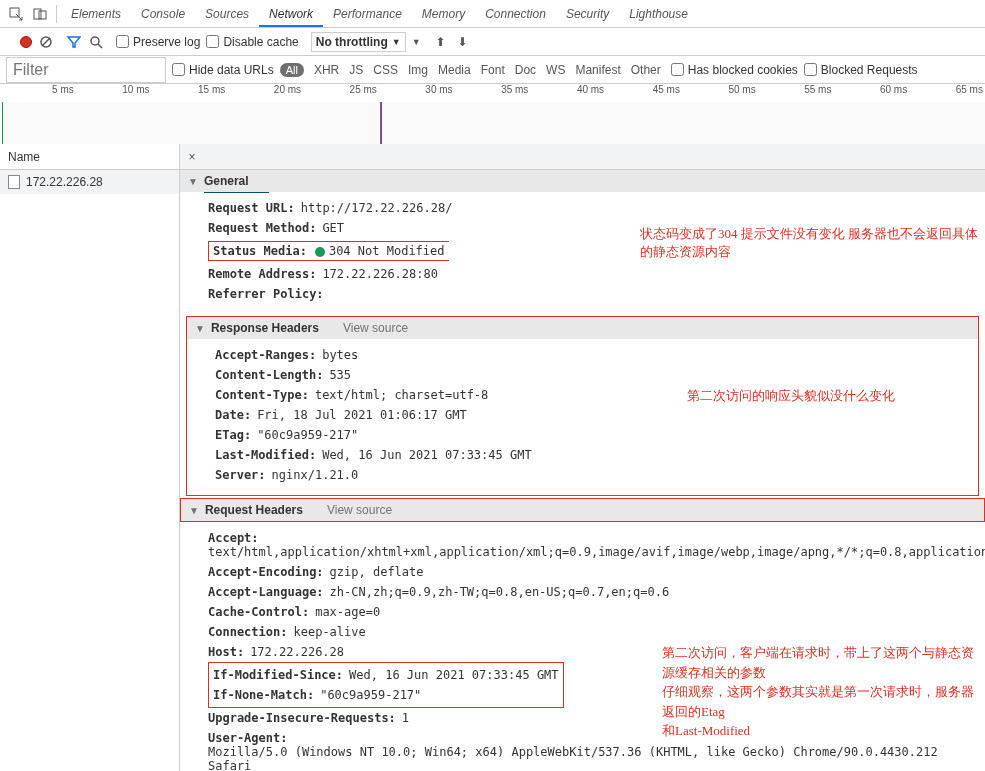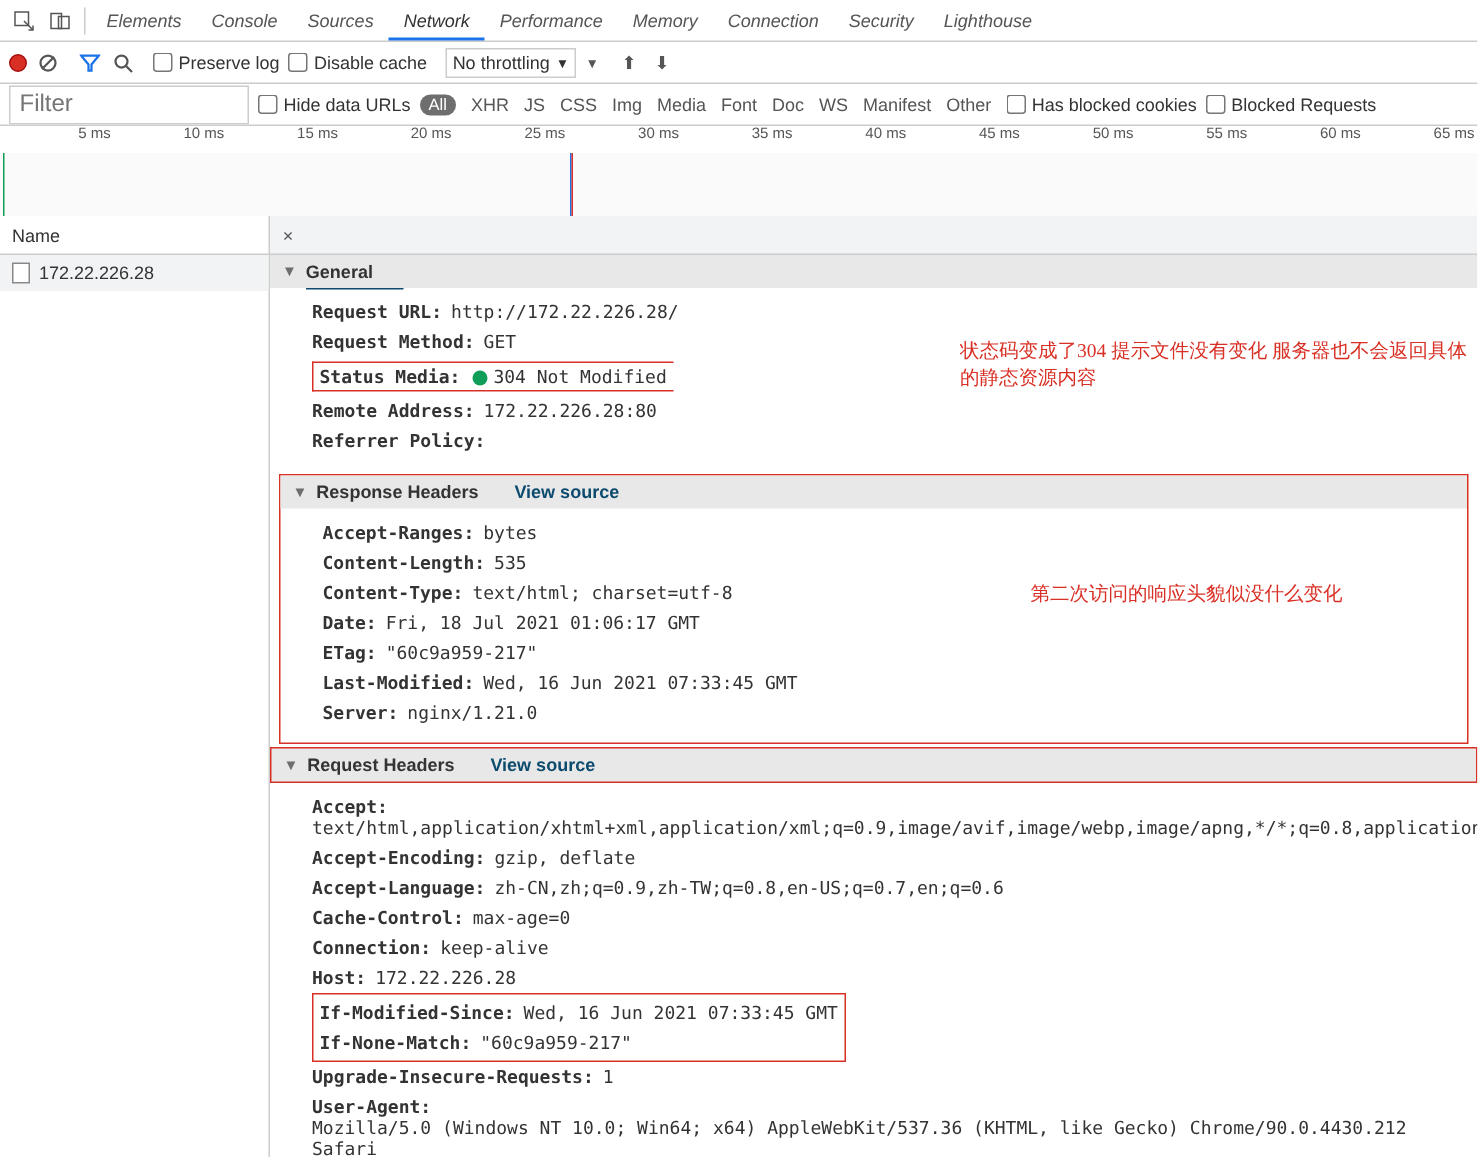--- a/index.html
+++ b/index.html
@@ -2,26 +2,26 @@
 <html><head>
 <meta charset="utf-8">
 <style>
 * { box-sizing: border-box; margin: 0; padding: 0; }
 body { font-family: "Segoe UI", Arial, sans-serif; font-size: 12px; color: #333; background: #fff; width: 985px; }
 .toolbar1 { display: flex; align-items: center; height: 28px; border-bottom: 1px solid #ccc; padding: 0 4px; font-style: italic; }
 .toolbar1 .icon-btn { width: 24px; height: 24px; display: flex; align-items: center; justify-content: center; color: #555; }
 .toolbar1 .sep { width: 1px; height: 18px; background: #ccc; margin: 0 4px; }
 .tab { padding: 6px 10px; color: #555; cursor: pointer; }
 .tab.active { border-bottom: 2px solid #1a73e8; color: #333; padding-bottom: 4px; }
-.toolbar2 { display: flex; align-items: center; height: 28px; border-bottom: 1px solid #ccc; padding: 0 6px; gap: 6px; }
+.toolbar2 { display: flex; align-items: center; height: 28px; border-bottom: 1px solid #ccc; padding: 0 20px; gap: 6px; }
 .rec { width: 12px; height: 12px; border-radius: 50%; background: #d93025; border: 1px solid #a50e0e; }
 .icon-sm { width: 16px; height: 16px; display: flex; align-items: center; justify-content: center; color: #555; }
 .cb { display: flex; align-items: center; gap: 4px; }
 .cb input { margin: 0; }
-.select { border: 1px solid #ccc; padding: 2px 4px; display: flex; align-items: center; gap: 4px; }
+.select { border: 1px solid #ccc; padding: 2px 4px; display: flex; align-items: center; gap: 4px; font-weight: bold; }
 .toolbar3 { display: flex; align-items: center; height: 28px; border-bottom: 1px solid #ccc; padding: 0 6px; gap: 6px; }
 .filter-input { width: 160px; border: 1px solid #ccc; padding: 3px 6px; font-size: 16px; }
 .pill { background: #6e6e6e; color: #fff; border-radius: 8px; padding: 1px 6px; font-size: 11px; }
 .type-filter { color: #555; padding: 0 4px; cursor: pointer; }
 .timeline { height: 60px; border-bottom: 1px solid #ccc; position: relative; }
 .timeline .ticks { display: flex; height: 18px; }
 .timeline .tick { flex: 1; font-size: 10px; color: #555; text-align: right; padding-right: 2px; }
 .timeline .bars { position: relative; height: 42px; background: #fafafa; }
 .marker { position: absolute; top: 0; bottom: 0; width: 1px; }
 .marker.green { background: #0f9d58; left: 2px; }
@@ -39,21 +39,21 @@
 .dtab.active { border-bottom: 2px solid #0c4a6e; color: #14532d; padding-bottom: 3px; margin-top: 48px; }
 .section-hdr { background: #e8e8e8; padding: 4px 8px; font-weight: bold; color: #333; display: flex; align-items: center; gap: 6px; }
 .section-hdr.boxed { border: 1px solid #d93025; }
 .caret { font-size: 10px; color: #6e6e6e; }
 .section-body { padding: 6px 8px 10px 28px; }
 .kv { padding: 3px 0; font-family: Consolas, monospace; font-size: 12px; display: flex; flex-wrap: wrap; }
 .kv .k { font-weight: bold; color: #333; margin-right: 6px; }
 .kv .v { color: #333; }
 .status-dot { width: 10px; height: 10px; border-radius: 50%; background: #0f9d58; display: inline-block; margin: 0 4px 0 2px; vertical-align: middle; }
 .annotation { color: #d93025; font-family: "SimSun", serif; font-size: 13px; position: absolute; }
-.view-src { color: #0c4a6e; font-weight: bold; margin-left: 18px; font-size: 12px; }
+.view-src { color: #737373; font-weight: normal; margin-left: 18px; font-size: 12px; }
 .redbox { border: 1px solid #d93025; padding: 2px 4px; display: inline-block; text-align: right; }
 .redbox-open { border: 1px solid #d93025; border-right: none; padding: 2px 4px; display: inline-block; }
 .resp-box { border: 1px solid #d93025; margin: 2px 6px 2px 6px; position: relative; }
 .req-wrap { position: relative; }
 </style>
 </head>
 <body>
 
 <div class="toolbar1">
   <div class="icon-btn">
@@ -304,16 +304,19 @@
           </div>
           <div class="kv">
             <span class="k">Upgrade-Insecure-Requests:</span>
             <span class="v">1</span>
           </div>
           <div class="kv">
             <span class="k">User-Agent:</span>
             <span class="v">Mozilla/5.0 (Windows NT 10.0; Win64; x64) AppleWebKit/537.36 (KHTML, like Gecko) Chrome/90.0.4430.212 Safari</span>
           </div>
         </div>
+      <div class="annotation" style="top:145px;left:482px;white-space:pre-line;line-height:1.5">第二次访问，客户端在请求时，带上了这两个与静态资源缓存相关的参数
+仔细观察，这两个参数其实就是第一次请求时，服务器返回的Etag
+和Last-Modified</div>
     </div>
 
   </div>
 </div>
 
 </body></html>

